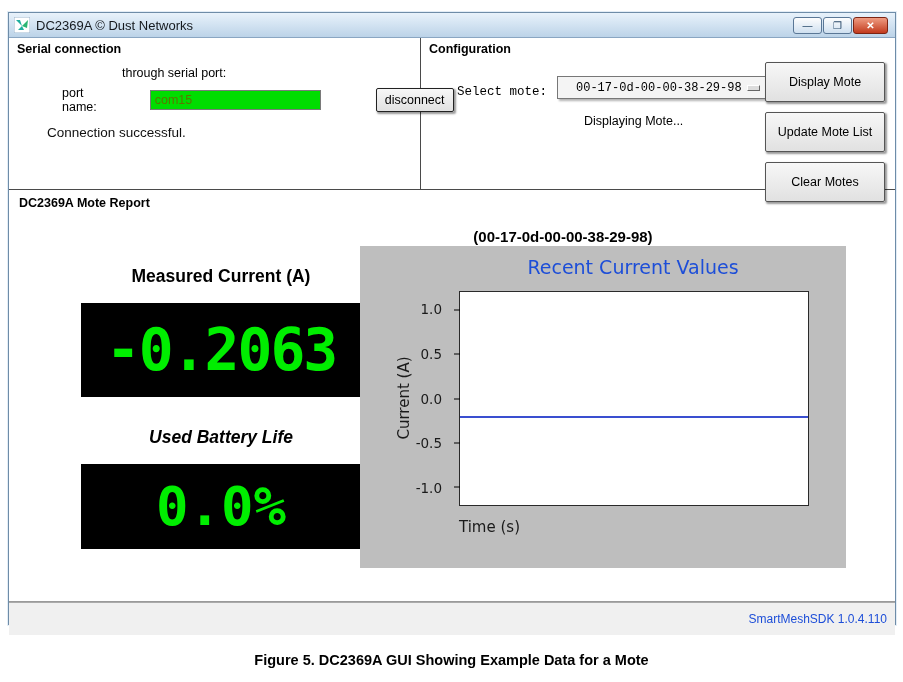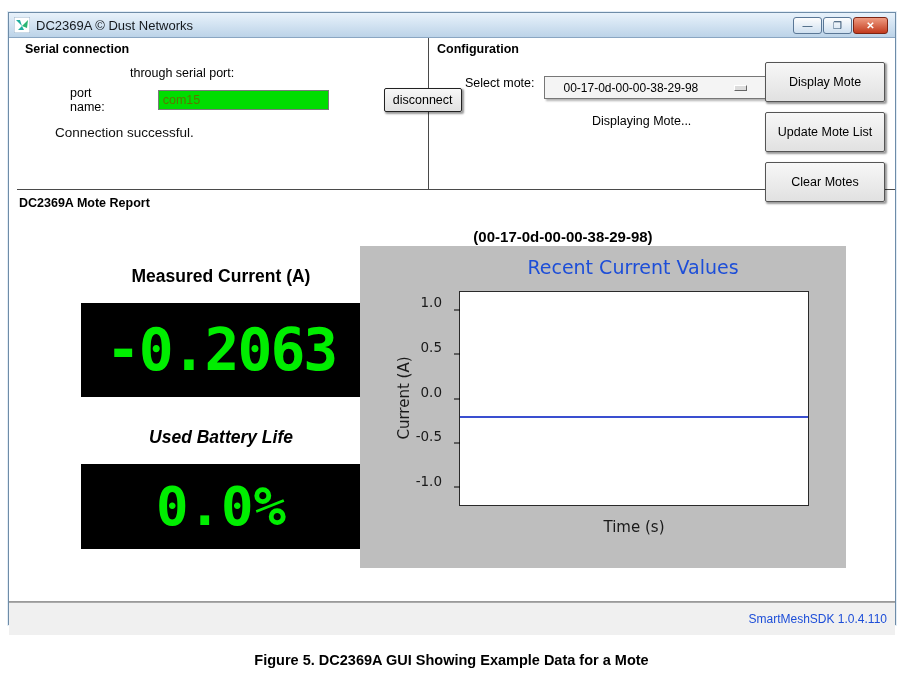--- a/index.html
+++ b/index.html
@@ -15,40 +15,40 @@
   .title-text { font-size:13px; color:#15191e; margin-left:6px; }
   .win-buttons { margin-left:auto; display:flex; gap:1px; padding-right:2px; }
   .win-btn { width:29px; height:17px; border:1px solid #5a7796; border-radius:3px;
              background:linear-gradient(#fdfdfd,#cfe0f0); display:flex; align-items:center;
              justify-content:center; font-size:10px; color:#2a4a6a; cursor:pointer; }
   .win-btn.close { width:35px; background:linear-gradient(#ef9c82,#c23a1e); color:#fff; border-color:#7c2413; font-weight:bold; }
 
   .content { position:relative; width:100%; height:588px; background:#fff; }
 
   
-  .toprow { display:flex; height:152px; border-bottom:1px solid #4a4a4a;margin-left:8px; }
+  .toprow { display:flex; height:152px; border-bottom:1px solid #4a4a4a; }
   .panel { position:relative; padding:4px 8px; }
   .panel-serial { width:412px; border-right:1px solid #4a4a4a; }
   .panel-config { flex:1; }
   .group-label { font-size:12.5px; font-weight:bold; color:#000; }
 
   .through-label { font-size:12.5px; margin:10px 0 0 105px; }
   .port-row { display:flex; align-items:center; margin-top:6px;gap:48px; }
   .port-label { font-size:12.5px; margin-left:45px; margin-right:5px; }
   .port-input { width:200px; height:20px; border:1px solid #7a7a7a;
                 background:var(--port-input-bg,#00dd00); color:#5a7700; font-size:12.5px;
                 padding:1px 4px; font-family:"Liberation Sans",sans-serif; }
   .btn { font-family:"Liberation Sans",sans-serif; font-size:12.5px; color:#000;
          background:linear-gradient(#f7f7f7,#e1e1e1); border:1px solid #555;
          border-radius:2px; box-shadow:1.5px 1.5px 2px rgba(0,0,0,0.4);
          padding:4px 8px; cursor:pointer; text-align:center; }
   .disconnect-btn { margin-left:7px; border-color:#222; }
   .conn-status { font-size:13.5px; margin:11px 0 0 30px; color:#101010; }
 
-  .select-row { display:flex; align-items:flex-start; margin:20px 0 0 28px; }
+  .select-row { display:flex; align-items:flex-end; margin:20px 0 0 28px;font-family:Liberation Mono, monospace; }
   .select-label { font-size:12.5px; margin-right:10px; }
   .dropdown { width:222px; height:23px; background:#f4f4f4; border:1px solid #777;
               box-shadow:1.5px 1.5px 2px rgba(0,0,0,0.3); display:flex; align-items:center;
               padding:0 18px; font-size:12px; cursor:pointer; }
   .dd-indicator { margin-left:auto; width:13px; height:6px; background:#dcdcdc;
                   border-top:1px solid #fff; border-left:1px solid #fff;
                   border-right:1px solid #666; border-bottom:1px solid #666; }
   .displaying-status { font-size:12.5px; margin:15px 0 0 155px; }
   .config-buttons { position:absolute; right:10px; top:24px; width:120px;
                     display:flex; flex-direction:column; gap:10px; }
@@ -71,26 +71,26 @@
   .chart { position:absolute; left:351px; top:56px; width:486px; height:322px;
            background:var(--chart-bg,#bebebe); font-family:"DejaVu Sans",sans-serif; }
   .chart-title { position:absolute; top:10px; left:0; width:100%; text-align:center;
                  padding-left:60px; font-size:19px; color:#1d4ed8; }
   .plot { position:absolute; left:99px; top:45px; width:350px; height:215px;
           background:#fff; border:1px solid #2a2a2a; }
   .data-line { position:absolute; left:0; width:100%; height:2px; background:#3a4fd0;
                transform:translateY(-50%); }
   .ytick-label { position:absolute; right:10px; transform:translateY(-50%);
                  font-size:13.5px; color:#1a1a1a; }
-  .yticks-box { position:absolute; left:0; top:38px; width:92px; height:215px; }
+  .yticks-box { position:absolute; left:0; top:45px; width:92px; height:215px; }
   .ytick-mark { position:absolute; left:-6px; width:6px; height:1px; background:#000;
                 transform:translateY(-50%); }
   .ylabel { position:absolute; left:44px; top:152px; transform:translate(-50%,-50%) rotate(-90deg);
             font-size:15px; color:#1a1a1a; white-space:nowrap; }
-  .xlabel { position:absolute; top:272px; left:99px; width:350px; text-align:center;
+  .xlabel { position:absolute; top:272px; left:99px; width:350px; 
             font-size:15px; color:#1a1a1a; }
 
   
   .statusbar { height:33px; background:#f0f0f0; border-top:1px solid #aaa;
                display:flex; align-items:center; justify-content:flex-end;
                padding-right:8px; font-size:12px; color:#1d4ed8; }
 
   .figure-caption { position:absolute; top:652px; left:0; width:100%; text-align:center;
                     font-size:14.5px; font-weight:bold; color:#000; }
 </style>

